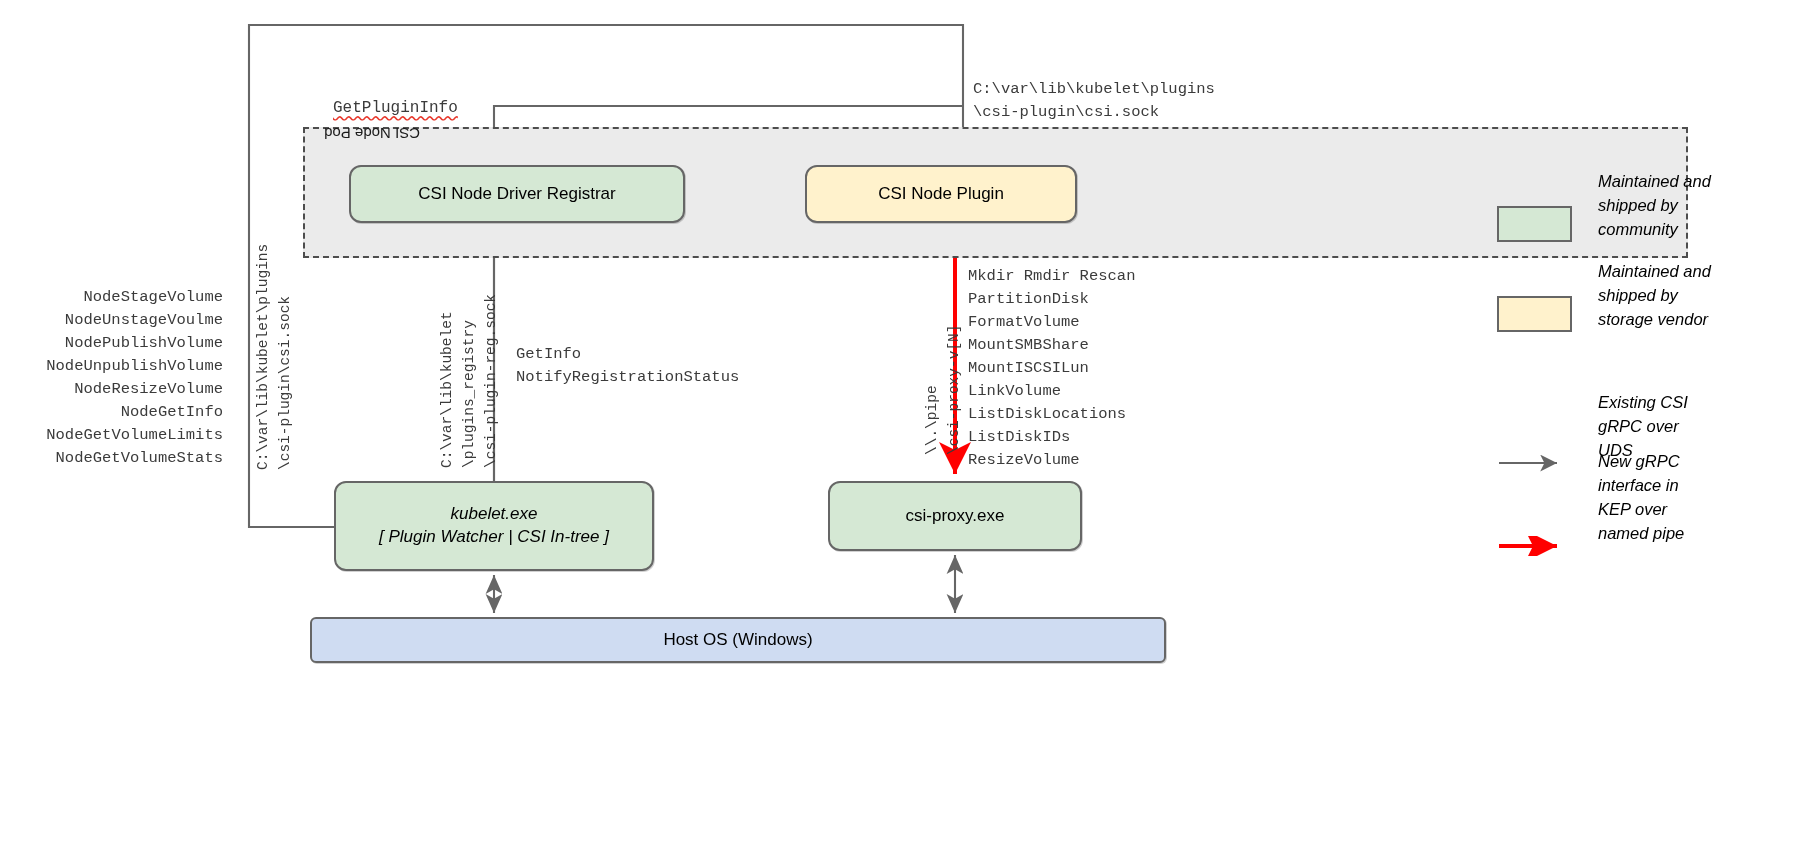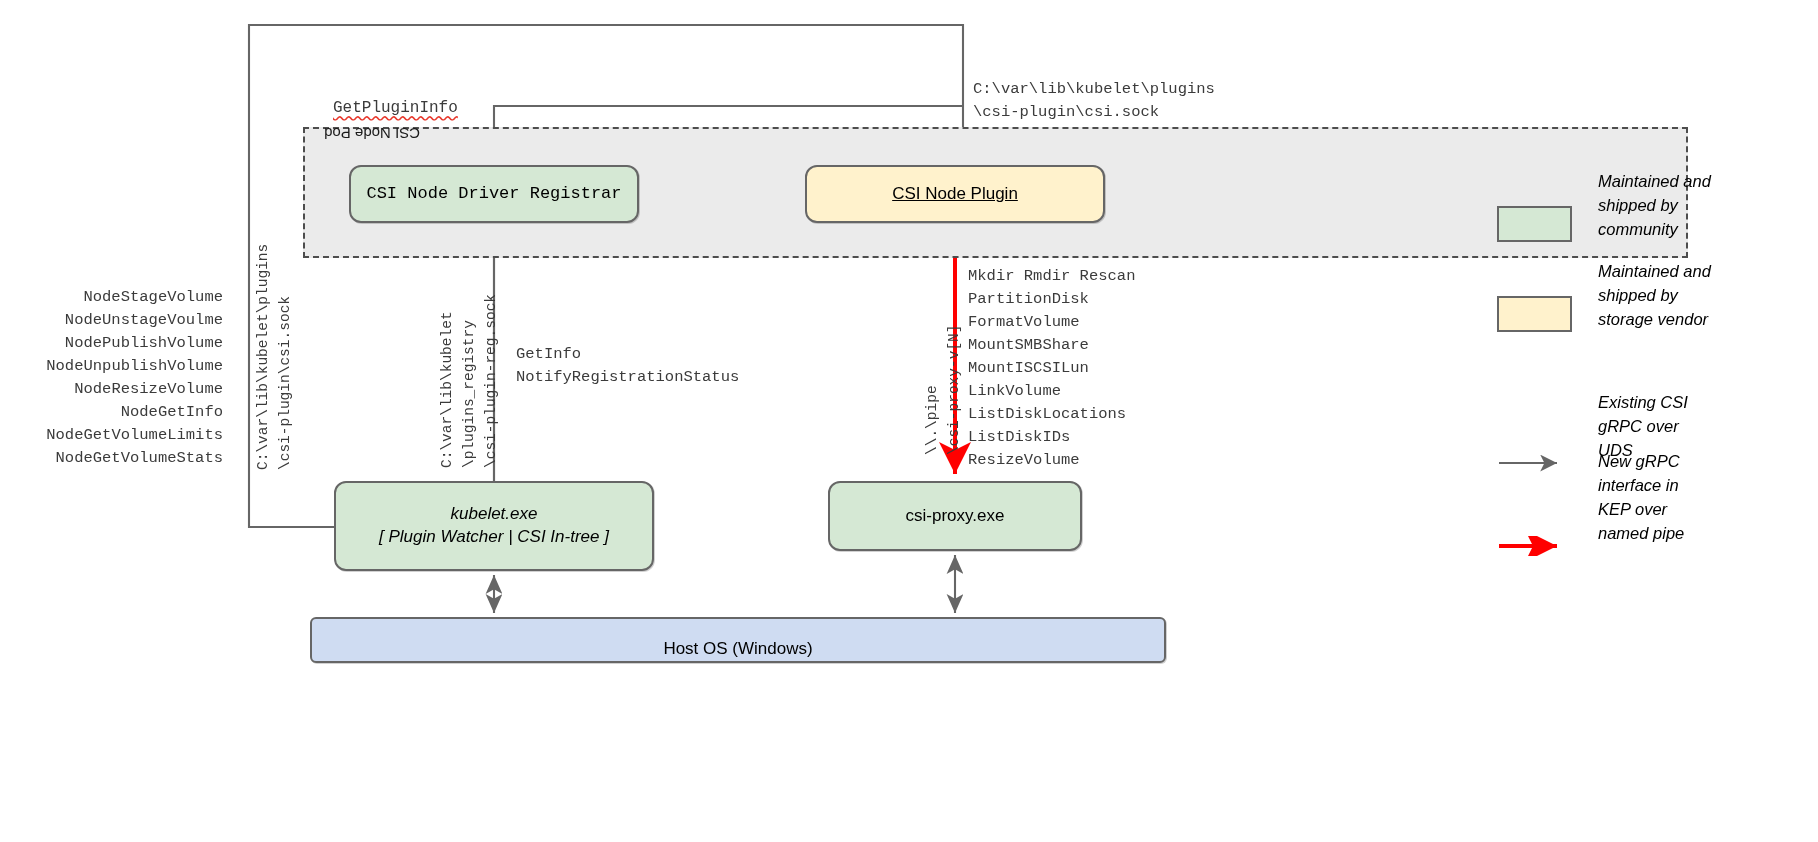--- a/index.html
+++ b/index.html
@@ -55,27 +55,27 @@
     font-size: 17px;
     color: #000000;
     box-shadow: 1px 1px 0 rgba(0,0,0,0.18);
     text-align: center;
     line-height: 1.35;
   }
   .fill-green { background: #d5e8d4; }
   .fill-yellow { background: #fff2cc; }
   .fill-blue { background: #cfdcf2; }
 
-  #box-registrar { left: 349px; top: 165px; width: 290px; height: 58px; font-family: Liberation Mono, monospace; }
-  #box-nodeplugin { left: 805px; top: 165px; width: 300px; height: 58px; text-decoration: underline; }
+  #box-registrar { left: 349px; top: 165px; width: 336px; height: 58px; }
+  #box-nodeplugin { left: 805px; top: 165px; width: 272px; height: 58px; }
   #box-kubelet { left: 334px; top: 481px; width: 320px; height: 90px; font-style: italic; }
   #box-csiproxy { left: 828px; top: 481px; width: 254px; height: 70px; }
   #box-hostos {
     left: 310px; top: 617px; width: 856px; height: 46px;
-    border-radius: 6px; font-size: 17px; justify-content: flex-end;
+    border-radius: 6px; font-size: 17px;
   }
   
   #lines {
     position: absolute; left: 0; top: 0;
     width: 1818px; height: 842px;
     pointer-events: none;
   }
   
   .lbl {
     position: absolute;

